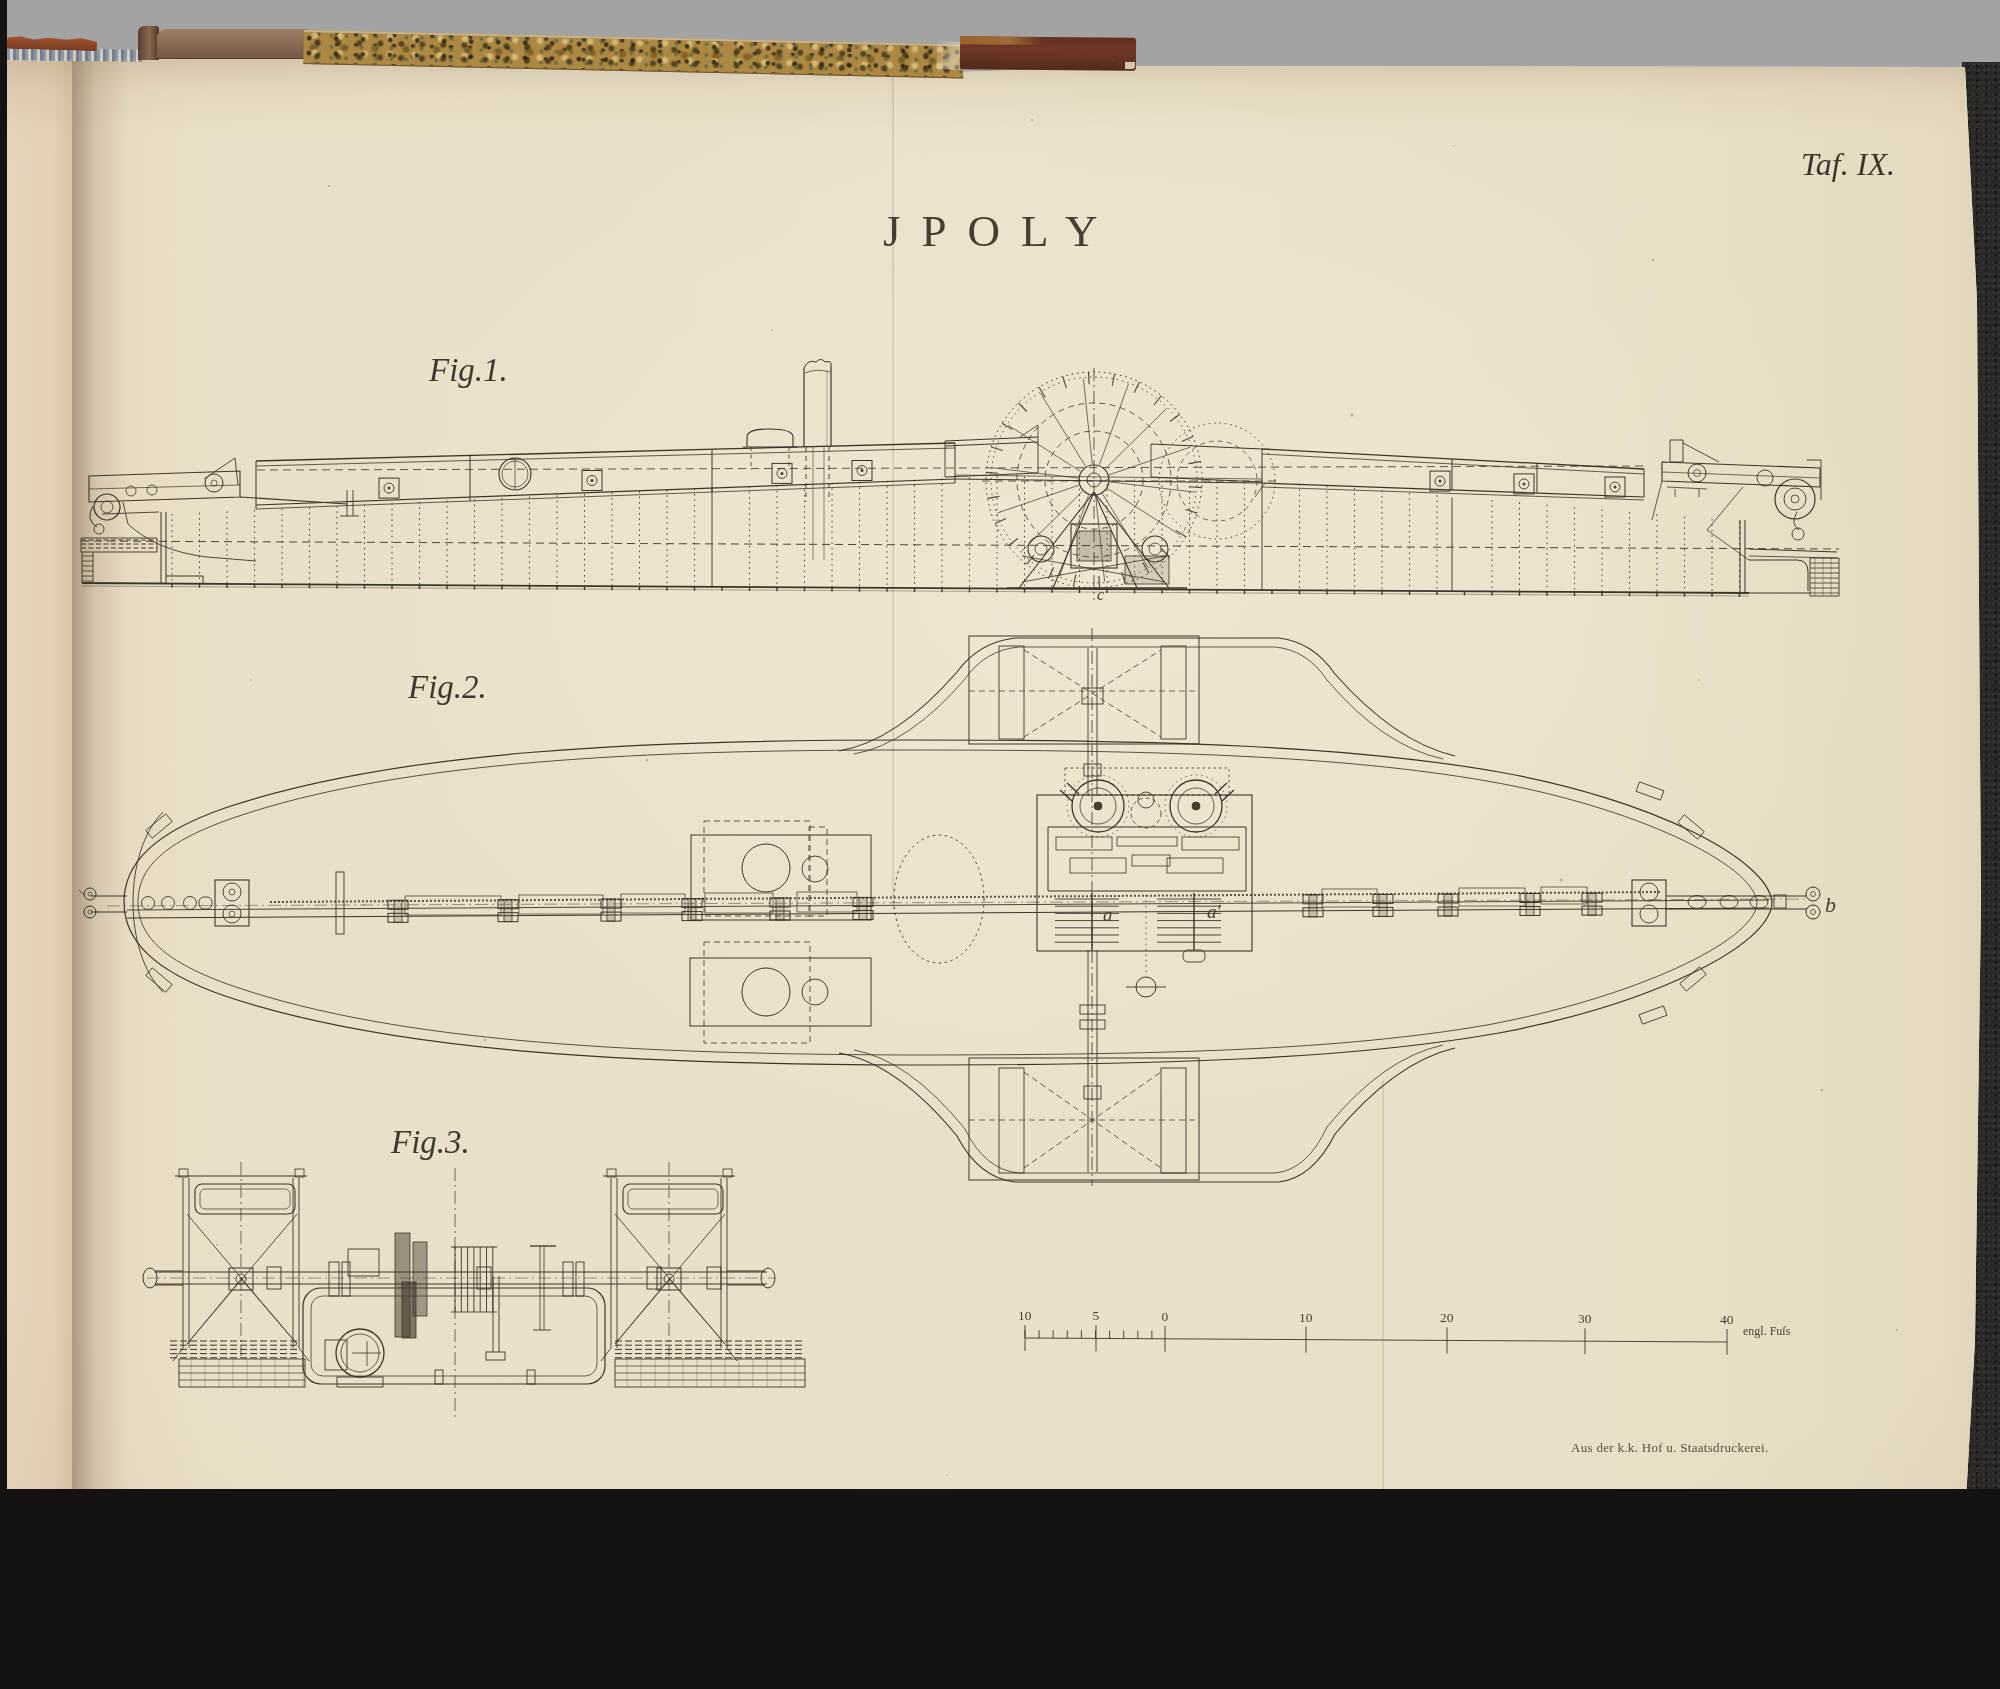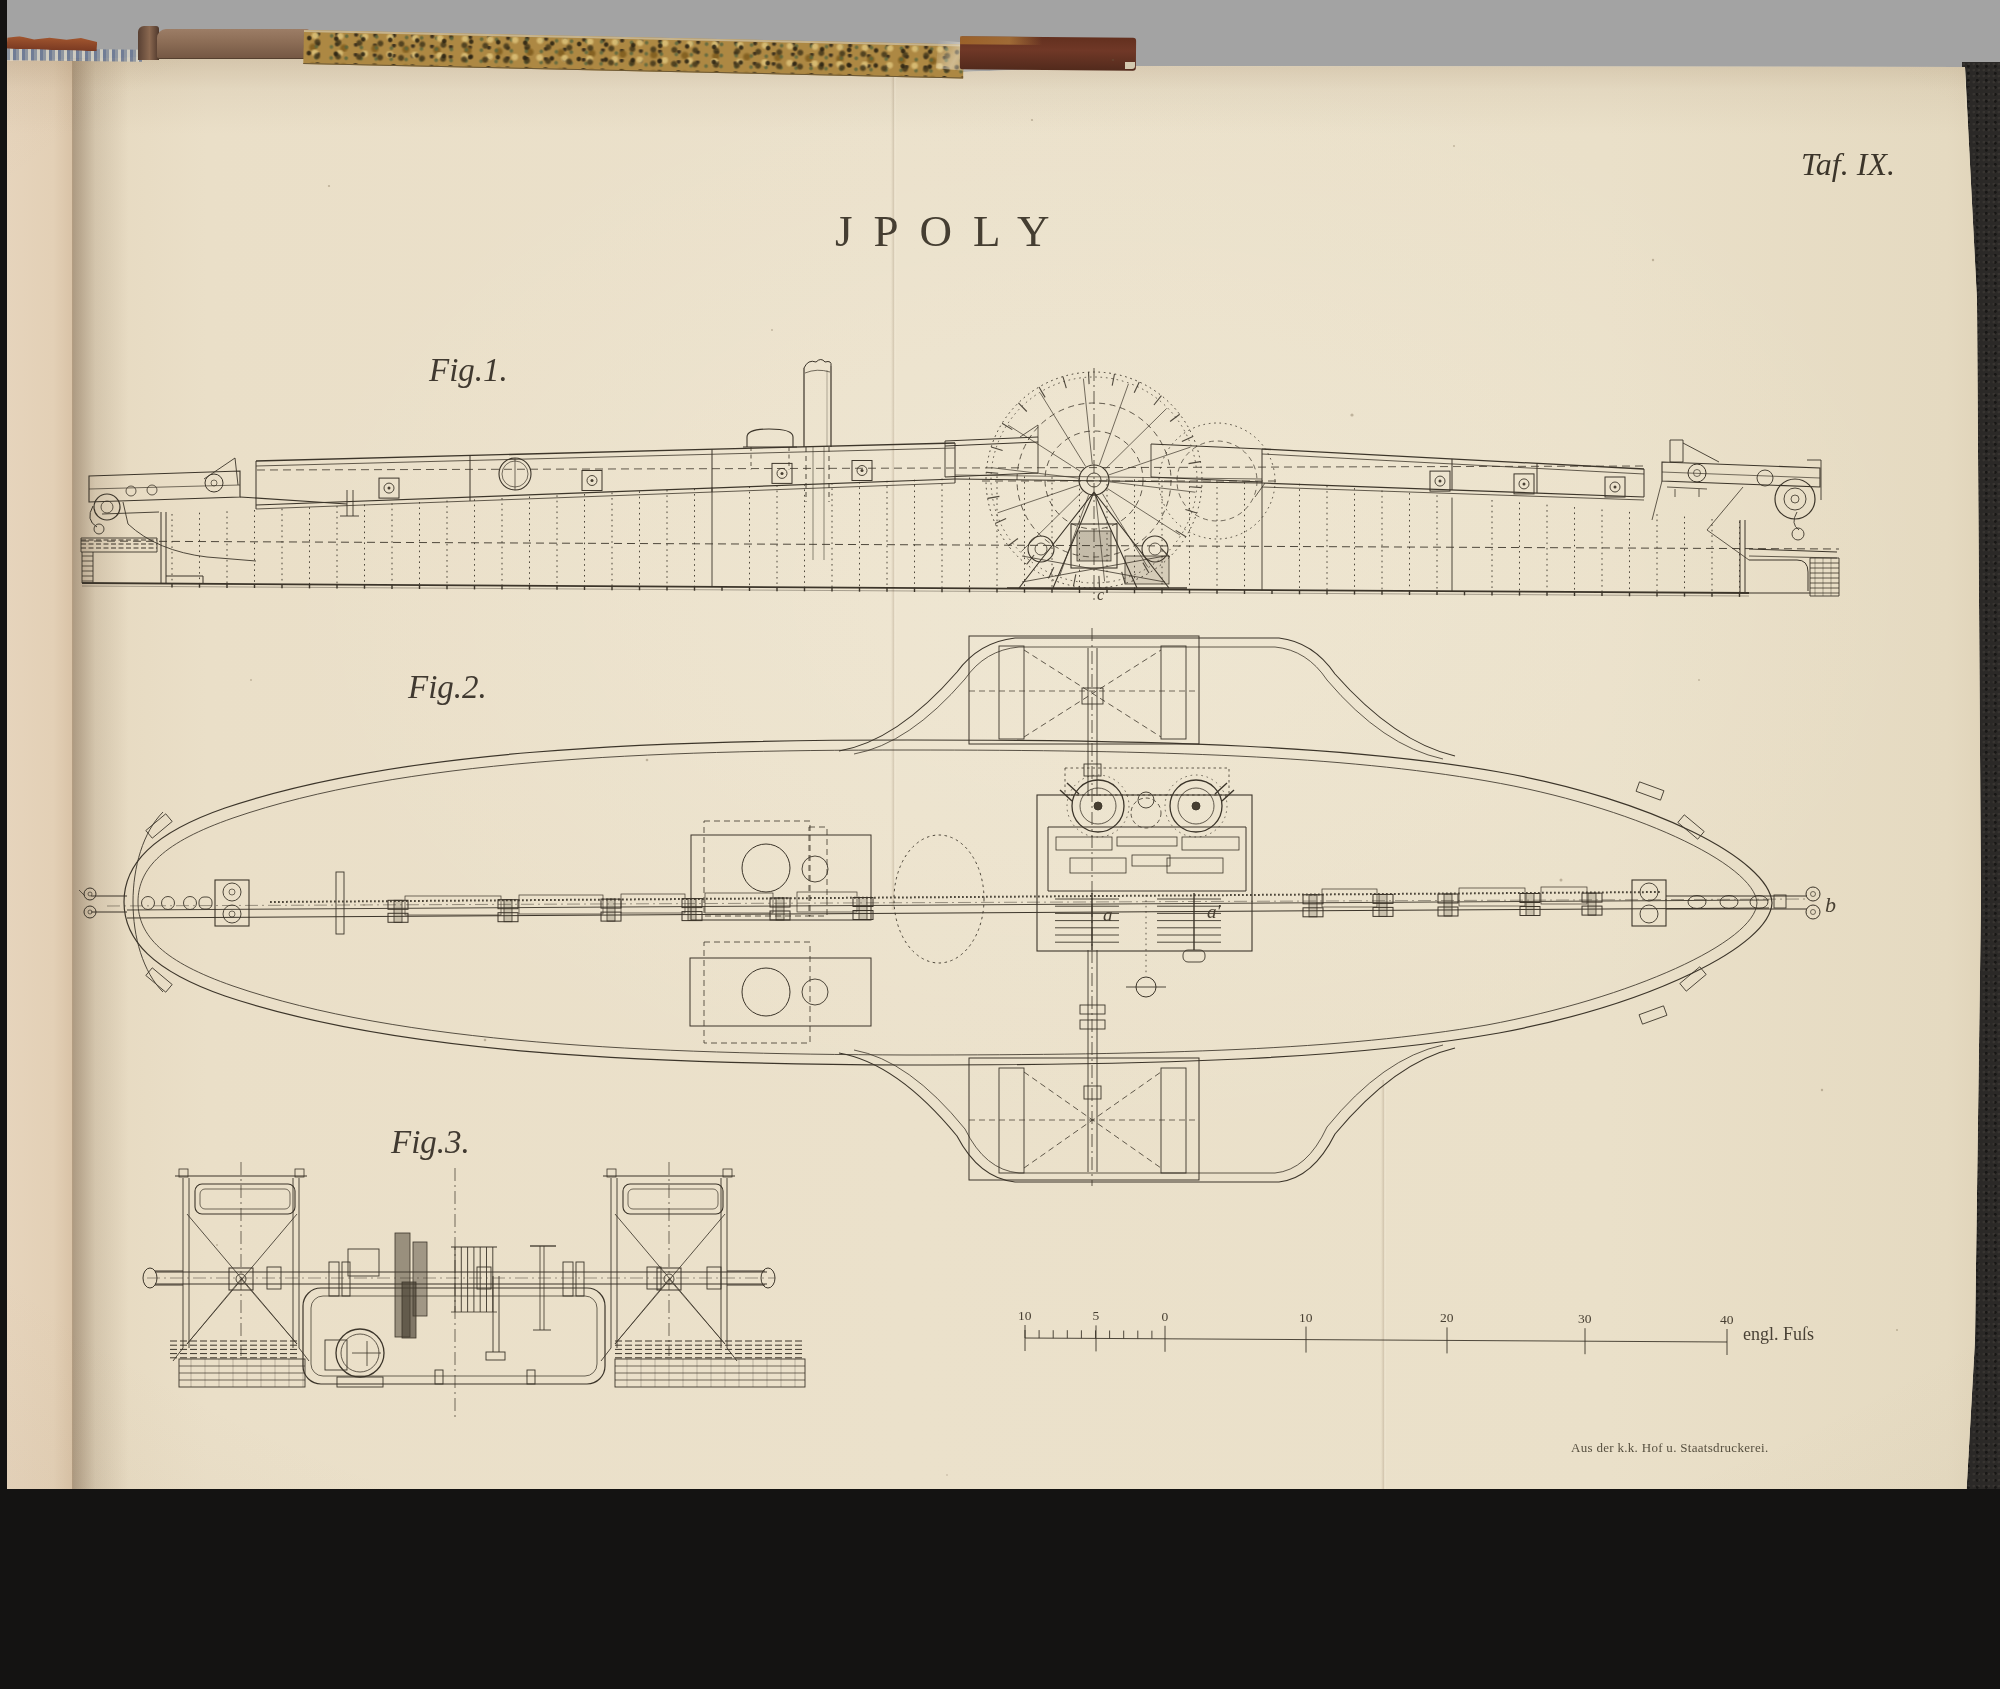--- a/index.html
+++ b/index.html
@@ -45,27 +45,27 @@
       radial-gradient(circle at 85% 30%, rgba(85,100,62,.8) 0 1px, rgba(93,107,66,0) 2.6px),
       radial-gradient(circle at 30% 80%, rgba(128,93,30,.9) 0 2.2px, rgba(132,96,30,0) 5px),
       radial-gradient(circle at 75% 15%, rgba(48,39,25,.9) 0 1px, rgba(51,41,26,0) 3px);
     background-size:27px 15px, 21px 14px, 25px 17px, 15px 11px, 31px 19px, 19px 10px;
     border-top:2px solid #c7b38a;border-bottom:1px solid #6b5836;}
   #marblehl{left:930px;top:42px;width:40px;height:28px;background:linear-gradient(115deg,rgba(242,236,220,0),rgba(242,236,220,.5),rgba(242,236,220,0));transform:rotate(5deg);}
   #redcorner{left:953px;top:37px;width:176px;height:33px;background:linear-gradient(180deg,#63301f,#703827 40%,#522a1c);border-radius:2px 3px 3px 2px;transform:rotate(.5deg);}
   #redcorner:after{content:"";position:absolute;left:0;top:0;width:82px;height:8px;background:linear-gradient(90deg,rgba(172,112,44,.75),rgba(183,130,62,.7) 60%,rgba(183,130,62,0));}
   #cornerlip{left:1118px;top:62px;width:10px;height:7px;background:#d3c8af;border-radius:0 0 3px 0;}
   #taf{left:1794px;top:146px;font-size:32px;font-style:italic;letter-spacing:0px;color:#3c352a;}
-  #title{left:828px;top:205px;font-size:45px;letter-spacing:21px;color:#453e32;}
+  #title{left:876px;top:205px;font-size:45px;letter-spacing:21px;color:#453e32;}
   .figlab{font-style:italic;font-size:33px;color:#403930;}
   #f1{left:422px;top:352px;}
   #f2{left:401px;top:669px;}
   #f3{left:384px;top:1124px;}
   #imprint{left:1564px;top:1440px;font-size:13px;letter-spacing:.3px;color:#575040;}
-  #efuss{left:1736px;top:1324px;font-size:18px;color:#4a4236;}
+  #efuss{left:1736px;top:1324px;font-size:12px;color:#4a4236;}
   svg{position:absolute;left:0;top:0;}
   svg *{vector-effect:none;}
 </style>
 </head>
 <body>
 <div id="stage">
   <div id="rightdark" class="abs"></div>
   <div id="botdark" class="abs"></div>
   <div id="page" class="abs"></div>
   <div id="leftstrip" class="abs"></div>

